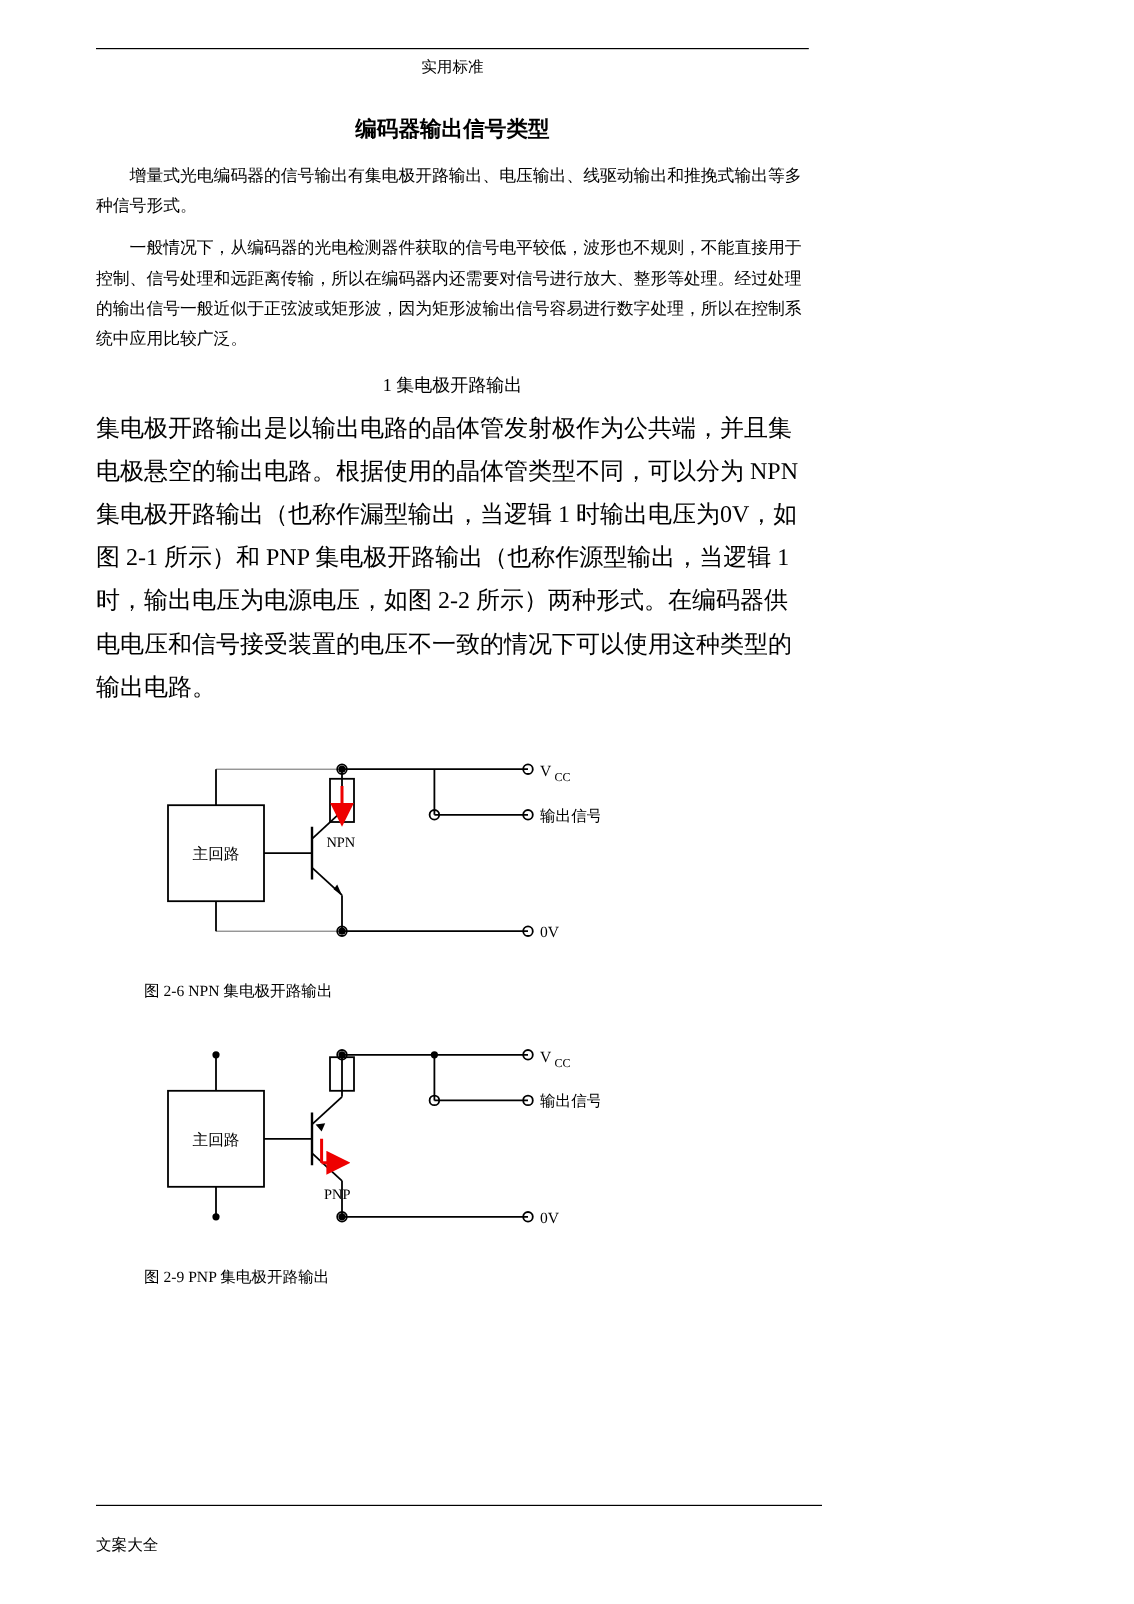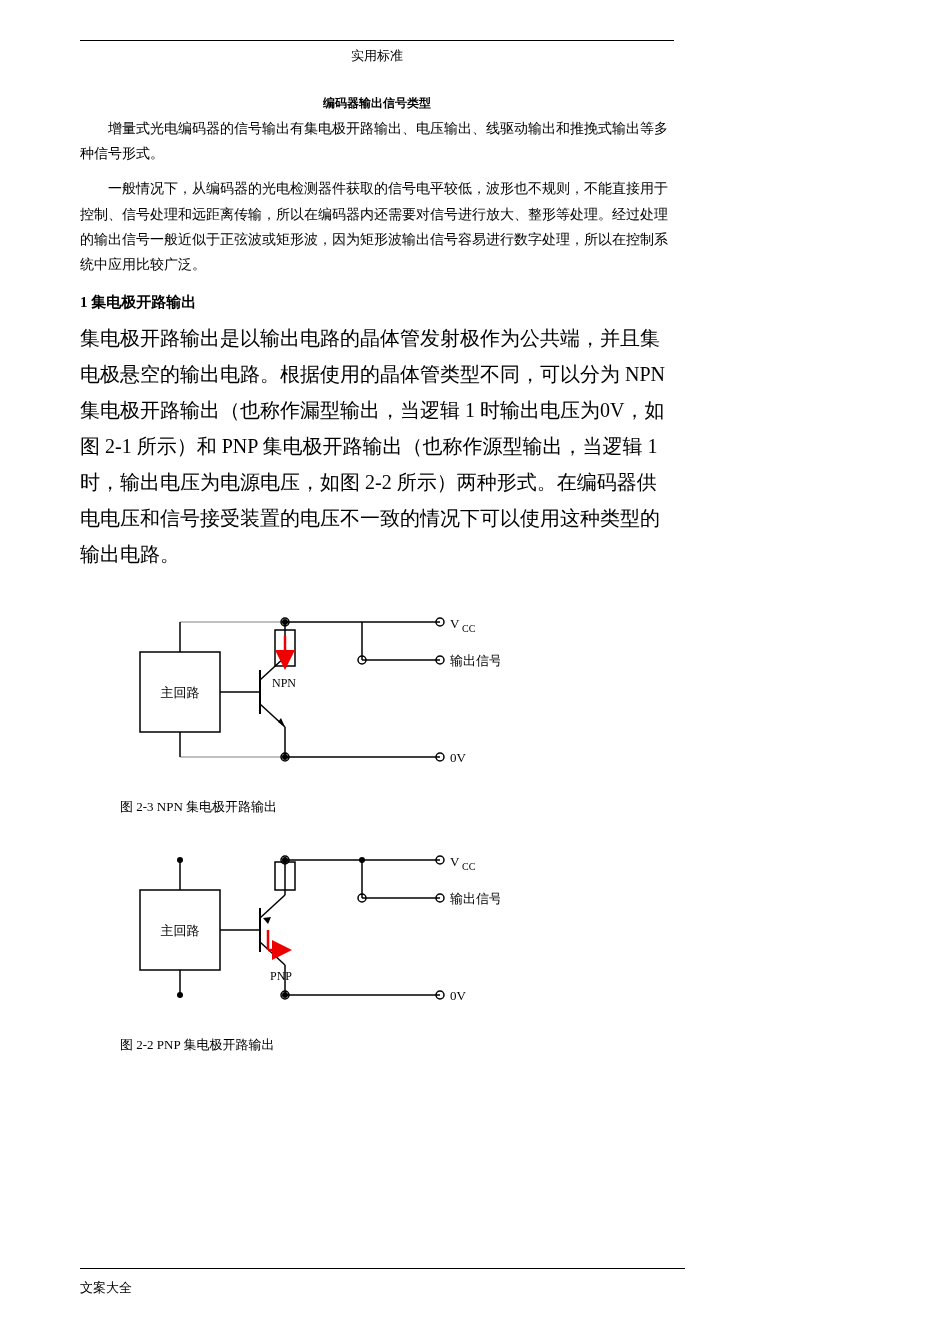--- a/index.html
+++ b/index.html
@@ -24,46 +24,47 @@
       padding-top: 6px;
       margin-bottom: 30px;
       font-size: 13px;
     }
     .footer-line {
       position: absolute;
       bottom: 40px;
       left: 80px;
       right: 69px;
       border-top: 1px solid #000;
-      padding-top: 10px;
+      padding-top: 24px;
       font-size: 13px;
       font-family: Liberation Mono, monospace;
     }
     .section-title {
-      font-size: 12px;
+      font-size: 18px;
       font-weight: bold;
       text-align: center;
-      margin-bottom: 4px;
+      margin-bottom: 16px;
     }
     .paragraph {
       text-indent: 2em;
       line-height: 1.8;
       margin-bottom: 10px;
       font-size: 14px;
     }
     .paragraph-notindent {
       line-height: 1.8;
       margin-bottom: 10px;
       font-size: 20px;
     }
     .subsection-title {
       font-size: 15px;
-      font-weight: bold;
+      font-weight: normal;
       margin-bottom: 8px;
       margin-top: 16px;
+      text-align: center;
     }
     .figure-container {
       margin: 20px auto;
       display: flex;
       flex-direction: column;
       align-items: flex-start;
       padding-left: 40px;
     }
     .figure-caption {
       font-size: 13px;
@@ -147,21 +148,21 @@
       <line x1="60" y1="60" x2="60" y2="30" stroke="#000" stroke-width="1.5"></line>
       <line x1="60" y1="30" x2="165" y2="30" stroke="#000" stroke-width="0.5" stroke-dasharray="0"></line>
 
       <line x1="60" y1="140" x2="60" y2="165" stroke="#000" stroke-width="1.5"></line>
       <line x1="60" y1="165" x2="165" y2="165" stroke="#000" stroke-width="0.5"></line>
 
       <circle cx="165" cy="30" r="3" fill="#000"></circle>
       <circle cx="165" cy="165" r="3" fill="#000"></circle>
     </svg>
 
-    <div class="figure-caption">图 2-3  NPN   集电极开路输出</div>
+    <div class="figure-caption">图 2-6  NPN   集电极开路输出</div>
 
     <svg width="380" height="200">
 
       <rect x="20" y="60" width="80" height="80" fill="none" stroke="#000" stroke-width="1.5"></rect>
       <text x="60" y="105" text-anchor="middle" font-size="13">主回路</text>
 
       <line x1="100" y1="100" x2="140" y2="100" stroke="#000" stroke-width="1.5"></line>
 
       <line x1="140" y1="78" x2="140" y2="122" stroke="#000" stroke-width="2"></line>
 
@@ -208,21 +209,21 @@
       <line x1="60" y1="60" x2="60" y2="30" stroke="#000" stroke-width="1.5"></line>
 
       <line x1="60" y1="140" x2="60" y2="165" stroke="#000" stroke-width="1.5"></line>
 
       <circle cx="165" cy="30" r="3" fill="#000"></circle>
       <circle cx="165" cy="165" r="3" fill="#000"></circle>
       <circle cx="60" cy="30" r="3" fill="#000"></circle>
       <circle cx="60" cy="165" r="3" fill="#000"></circle>
     </svg>
 
-    <div class="figure-caption">图 2-2  PNP 集电极开路输出</div>
+    <div class="figure-caption">图 2-9  PNP 集电极开路输出</div>
   </div>
 
 
 
   <div class="footer-line">
     <span>文案大全</span>
   </div>
 
 </div>
 

